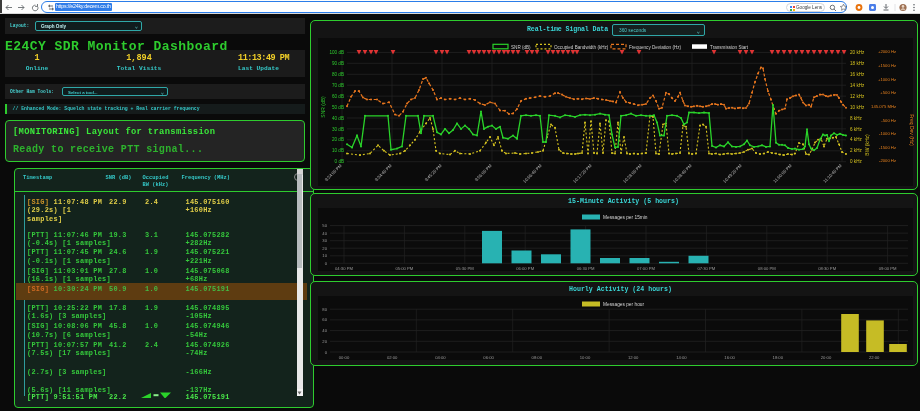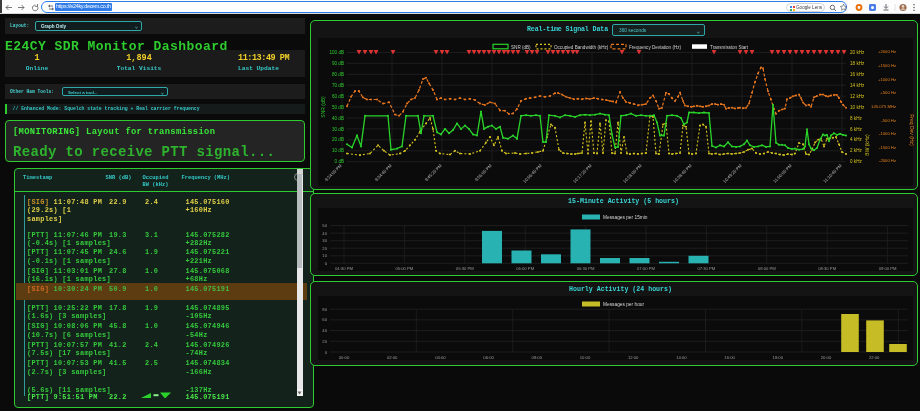--- a/index.html
+++ b/index.html
@@ -89,21 +89,21 @@
     <span class="abs" style="right:3px;top:1px;font-size:5.5px;color:#5fd3d3">⌄</span>
   </div>
 </div>
 
 <div class="abs" style="left:5px;top:104px;width:300px;height:9.5px;background:#151b1b;border-left:2.5px solid #2ecc2e">
   <span class="abs cy" style="left:5.5px;top:2.2px;font-size:4.8px;font-weight:bold;letter-spacing:0">// Enhanced Mode: Squelch state tracking + Real carrier frequency</span>
 </div>
 
 <div class="abs" style="left:4.5px;top:120px;width:300px;height:41.5px;background:#242424;border:1.3px solid #2ecc2e;border-radius:4px">
   <div class="abs" style="left:7.5px;top:5.5px;font-size:8.8px;font-weight:bold;color:#3ae83a;letter-spacing:0.34px">[MONITORING] Layout for transmission</div>
-  <div class="abs" style="left:7.5px;top:22.5px;font-size:14px;font-weight:bold;color:#2db32d;letter-spacing:0.34px">Ready to receive PTT signal...</div>
+  <div class="abs" style="left:7.5px;top:22.5px;font-size:10px;font-weight:bold;color:#2db32d;letter-spacing:0.34px">Ready to receive PTT signal...</div>
 </div>
 
 <div class="abs" style="left:14px;top:167.5px;width:300px;height:240px;background:#13231c;border:1.3px solid #2ecc2e;border-radius:4px;overflow:hidden">
   <div class="abs cy" style="left:8px;top:6px;font-size:5.4px;font-weight:bold">Timestamp</div>
   <div class="abs cy" style="left:90.5px;top:6px;font-size:5.4px;font-weight:bold">SNR (dB)</div>
   <div class="abs cy" style="left:127.5px;top:6px;font-size:5.4px;font-weight:bold;line-height:7px">Occupied<br>BW (kHz)</div>
   <div class="abs cy" style="left:166.5px;top:6px;font-size:5.4px;font-weight:bold">Frequency (MHz)</div>
   <div class="abs" style="left:279px;top:4px;width:8px;height:8px;border:0.8px solid #8a8a8a;border-radius:50%;color:#aaa;font-size:5px;text-align:center;line-height:7.5px">?</div>
   <div class="abs" style="left:0;top:22.5px;width:300px;height:1px;background:#2ecc2e"></div>
   <div style="position:absolute;left:9px;top:26px;width:1px;height:201px;background:#2f9d9d"></div>
@@ -117,21 +117,20 @@
     <div class="trow" style="top:88.0px;color:#35c93c">(-0.1s) [1 samples]<span class="c4">+221Hz</span></div>
     <div class="trow" style="top:98.0px;color:#35c93c"><span style="color:#35c93c">[SIG]</span> 11:03:01 PM<span class="c2">27.8</span><span class="c3">1.0</span><span class="c4">145.075068</span></div>
     <div class="trow" style="top:106.5px;color:#35c93c">(16.1s) [1 samples]<span class="c4">+68Hz</span></div>
     <div class="trow" style="top:116.5px;color:#44bb44"><span style="color:#cf6a22">[SIG]</span> 10:30:24 PM<span class="c2">50.9</span><span class="c3">1.0</span><span class="c4">145.075191</span></div>
     <div class="trow" style="top:135.0px;color:#35c93c"><span style="color:#35c93c">[PTT]</span> 10:25:22 PM<span class="c2">17.8</span><span class="c3">1.9</span><span class="c4">145.074895</span></div>
     <div class="trow" style="top:143.5px;color:#35c93c">(1.6s) [3 samples]<span class="c4">-105Hz</span></div>
     <div class="trow" style="top:153.5px;color:#35c93c"><span style="color:#35c93c">[SIG]</span> 10:08:06 PM<span class="c2">45.8</span><span class="c3">1.0</span><span class="c4">145.074946</span></div>
     <div class="trow" style="top:162.0px;color:#35c93c">(10.7s) [6 samples]<span class="c4">-54Hz</span></div>
     <div class="trow" style="top:172.0px;color:#35c93c"><span style="color:#35c93c">[PTT]</span> 10:07:57 PM<span class="c2">41.2</span><span class="c3">2.4</span><span class="c4">145.074926</span></div>
     <div class="trow" style="top:180.5px;color:#35c93c">(7.5s) [17 samples]<span class="c4">-74Hz</span></div>
-    <div class="trow" style="top:190.5px;color:#35c93c"><span style="color:#35c93c">[PTT]</span> 10:07:53 PM<span class="c2">41.5</span><span class="c3">2.5</span><span class="c4">145.074834</span></div>
     <div class="trow" style="top:199.0px;color:#35c93c">(2.7s) [3 samples]<span class="c4">-166Hz</span></div>
     <div class="trow" style="top:217.5px;color:#35c93c">(5.6s) [11 samples]<span class="c4">-137Hz</span></div>
     <svg style="position:absolute;left:123px;top:223px" width="50" height="6.5">
       <path d="M2,6.5 L13,6.5 L13,1 Z" fill="#2ad32a"></path>
       <path d="M22,0.5 L33,0.5 L27,6.5 Z" fill="#2ad32a"></path>
       <rect x="15.5" y="2.2" width="5" height="2" fill="#8aee8a"></rect>
     </svg>
     <div class="trow" style="top:224px;color:#49e849">[PTT] 9:51:51 PM<span class="c2">22.2</span><span class="c4">145.075191</span></div>
 </div>
 

